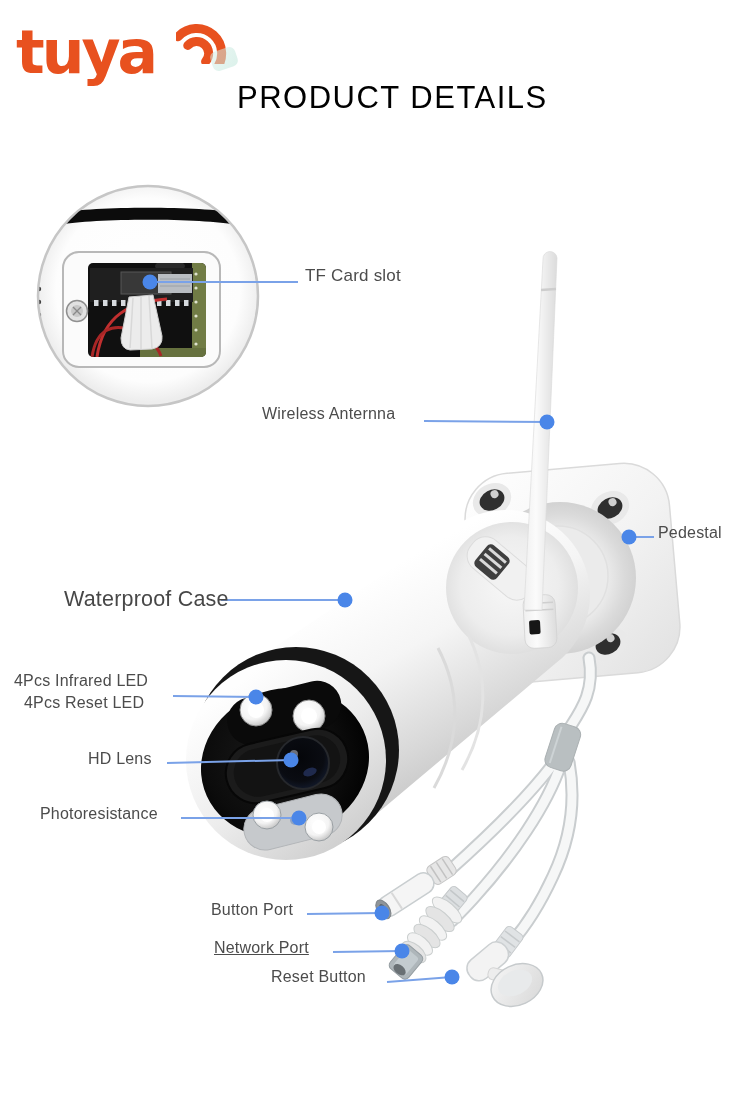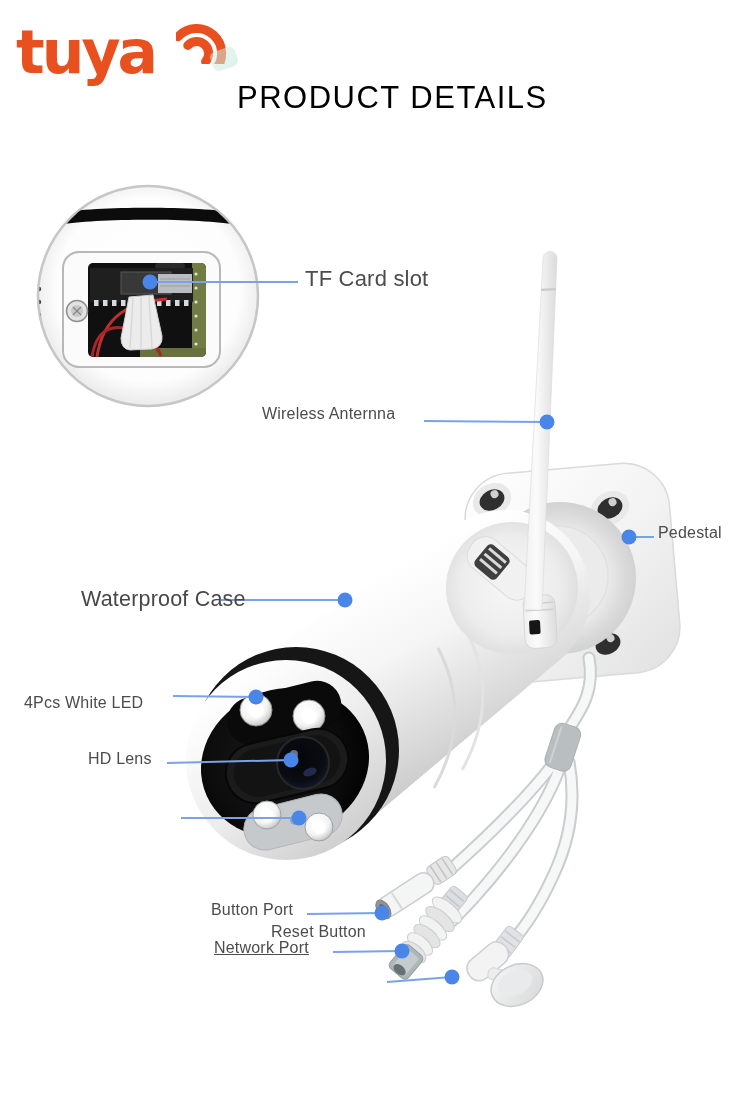--- a/index.html
+++ b/index.html
@@ -13,31 +13,31 @@
   .brand-text{font-family:"DejaVu Sans",sans-serif;font-weight:bold;font-size:60px;
               color:#e8511f;letter-spacing:-3px;line-height:100px;}
   .brand-wifi{position:absolute;left:160px;top:2px;}
   .page-title{position:absolute;left:237px;top:80px;font-size:31px;color:#000000;
               letter-spacing:1.5px;}
   .title-accent{position:absolute;left:211px;top:49px;width:26px;height:20px;border-radius:6px;
               background:linear-gradient(135deg,#d8f0e9,#bfe6da);opacity:.55;transform:rotate(-18deg);}
 
   
   .callout-label{position:absolute;font-size:16px;color:#4c4c4c;white-space:nowrap;letter-spacing:.2px;}
-  #lbl-tf{left:305px;top:266px;font-size:22px;}
+  #lbl-tf{left:305px;top:266px;font-size:17px;}
   #lbl-antenna{left:262px;top:405px;}
   #lbl-pedestal{left:658px;top:524px;text-align:right;}
-  #lbl-case{left:64px;top:587px;font-size:21.5px;color:#474747;margin-left:17px;}
+  #lbl-case{left:64px;top:587px;font-size:21.5px;color:#474747;}
   #lbl-ir{left:14px;top:672px;}
   #lbl-white{left:24px;top:694px;}
   #lbl-lens{left:88px;top:750px;text-align:right;}
   #lbl-photo{left:40px;top:805px;}
   #lbl-power{left:211px;top:901px;}
   #lbl-network{left:214px;top:939px;text-decoration:underline;}
-  #lbl-reset{left:271px;top:923px;}
+  #lbl-reset{left:271px;top:968px;}
 </style>
 </head>
 <body>
 
 <div class="canvas">
 
   <svg class="illustration" width="750" height="1099" viewBox="0 0 750 1099">
     <defs>
       <linearGradient id="gradBody" x1="240" y1="650" x2="350" y2="850" gradientUnits="userSpaceOnUse">
         <stop offset="0" stop-color="#ffffff"></stop>
@@ -341,18 +341,20 @@
       </g>
     </svg>
   </div>
   <div class="title-accent"></div>
   <div class="page-title">PRODUCT DETAILS</div>
 
   <div id="lbl-tf" class="callout-label">TF Card slot</div>
   <div id="lbl-antenna" class="callout-label">Wireless Anternna</div>
   <div id="lbl-pedestal" class="callout-label">Pedestal</div>
   <div id="lbl-case" class="callout-label">Waterproof Case</div>
-  <div id="lbl-white" class="callout-label">4Pcs White LED</div>
+  <div id="lbl-ir" class="callout-label">4Pcs Infrared LED</div>
+  <div id="lbl-white" class="callout-label">4Pcs Reset LED</div>
   <div id="lbl-lens" class="callout-label">HD Lens</div>
+  <div id="lbl-photo" class="callout-label">Photoresistance</div>
   <div id="lbl-power" class="callout-label">Button Port</div>
   <div id="lbl-network" class="callout-label">Network Port</div>
   <div id="lbl-reset" class="callout-label">Reset Button</div>
 </div>
 
 </body></html>

